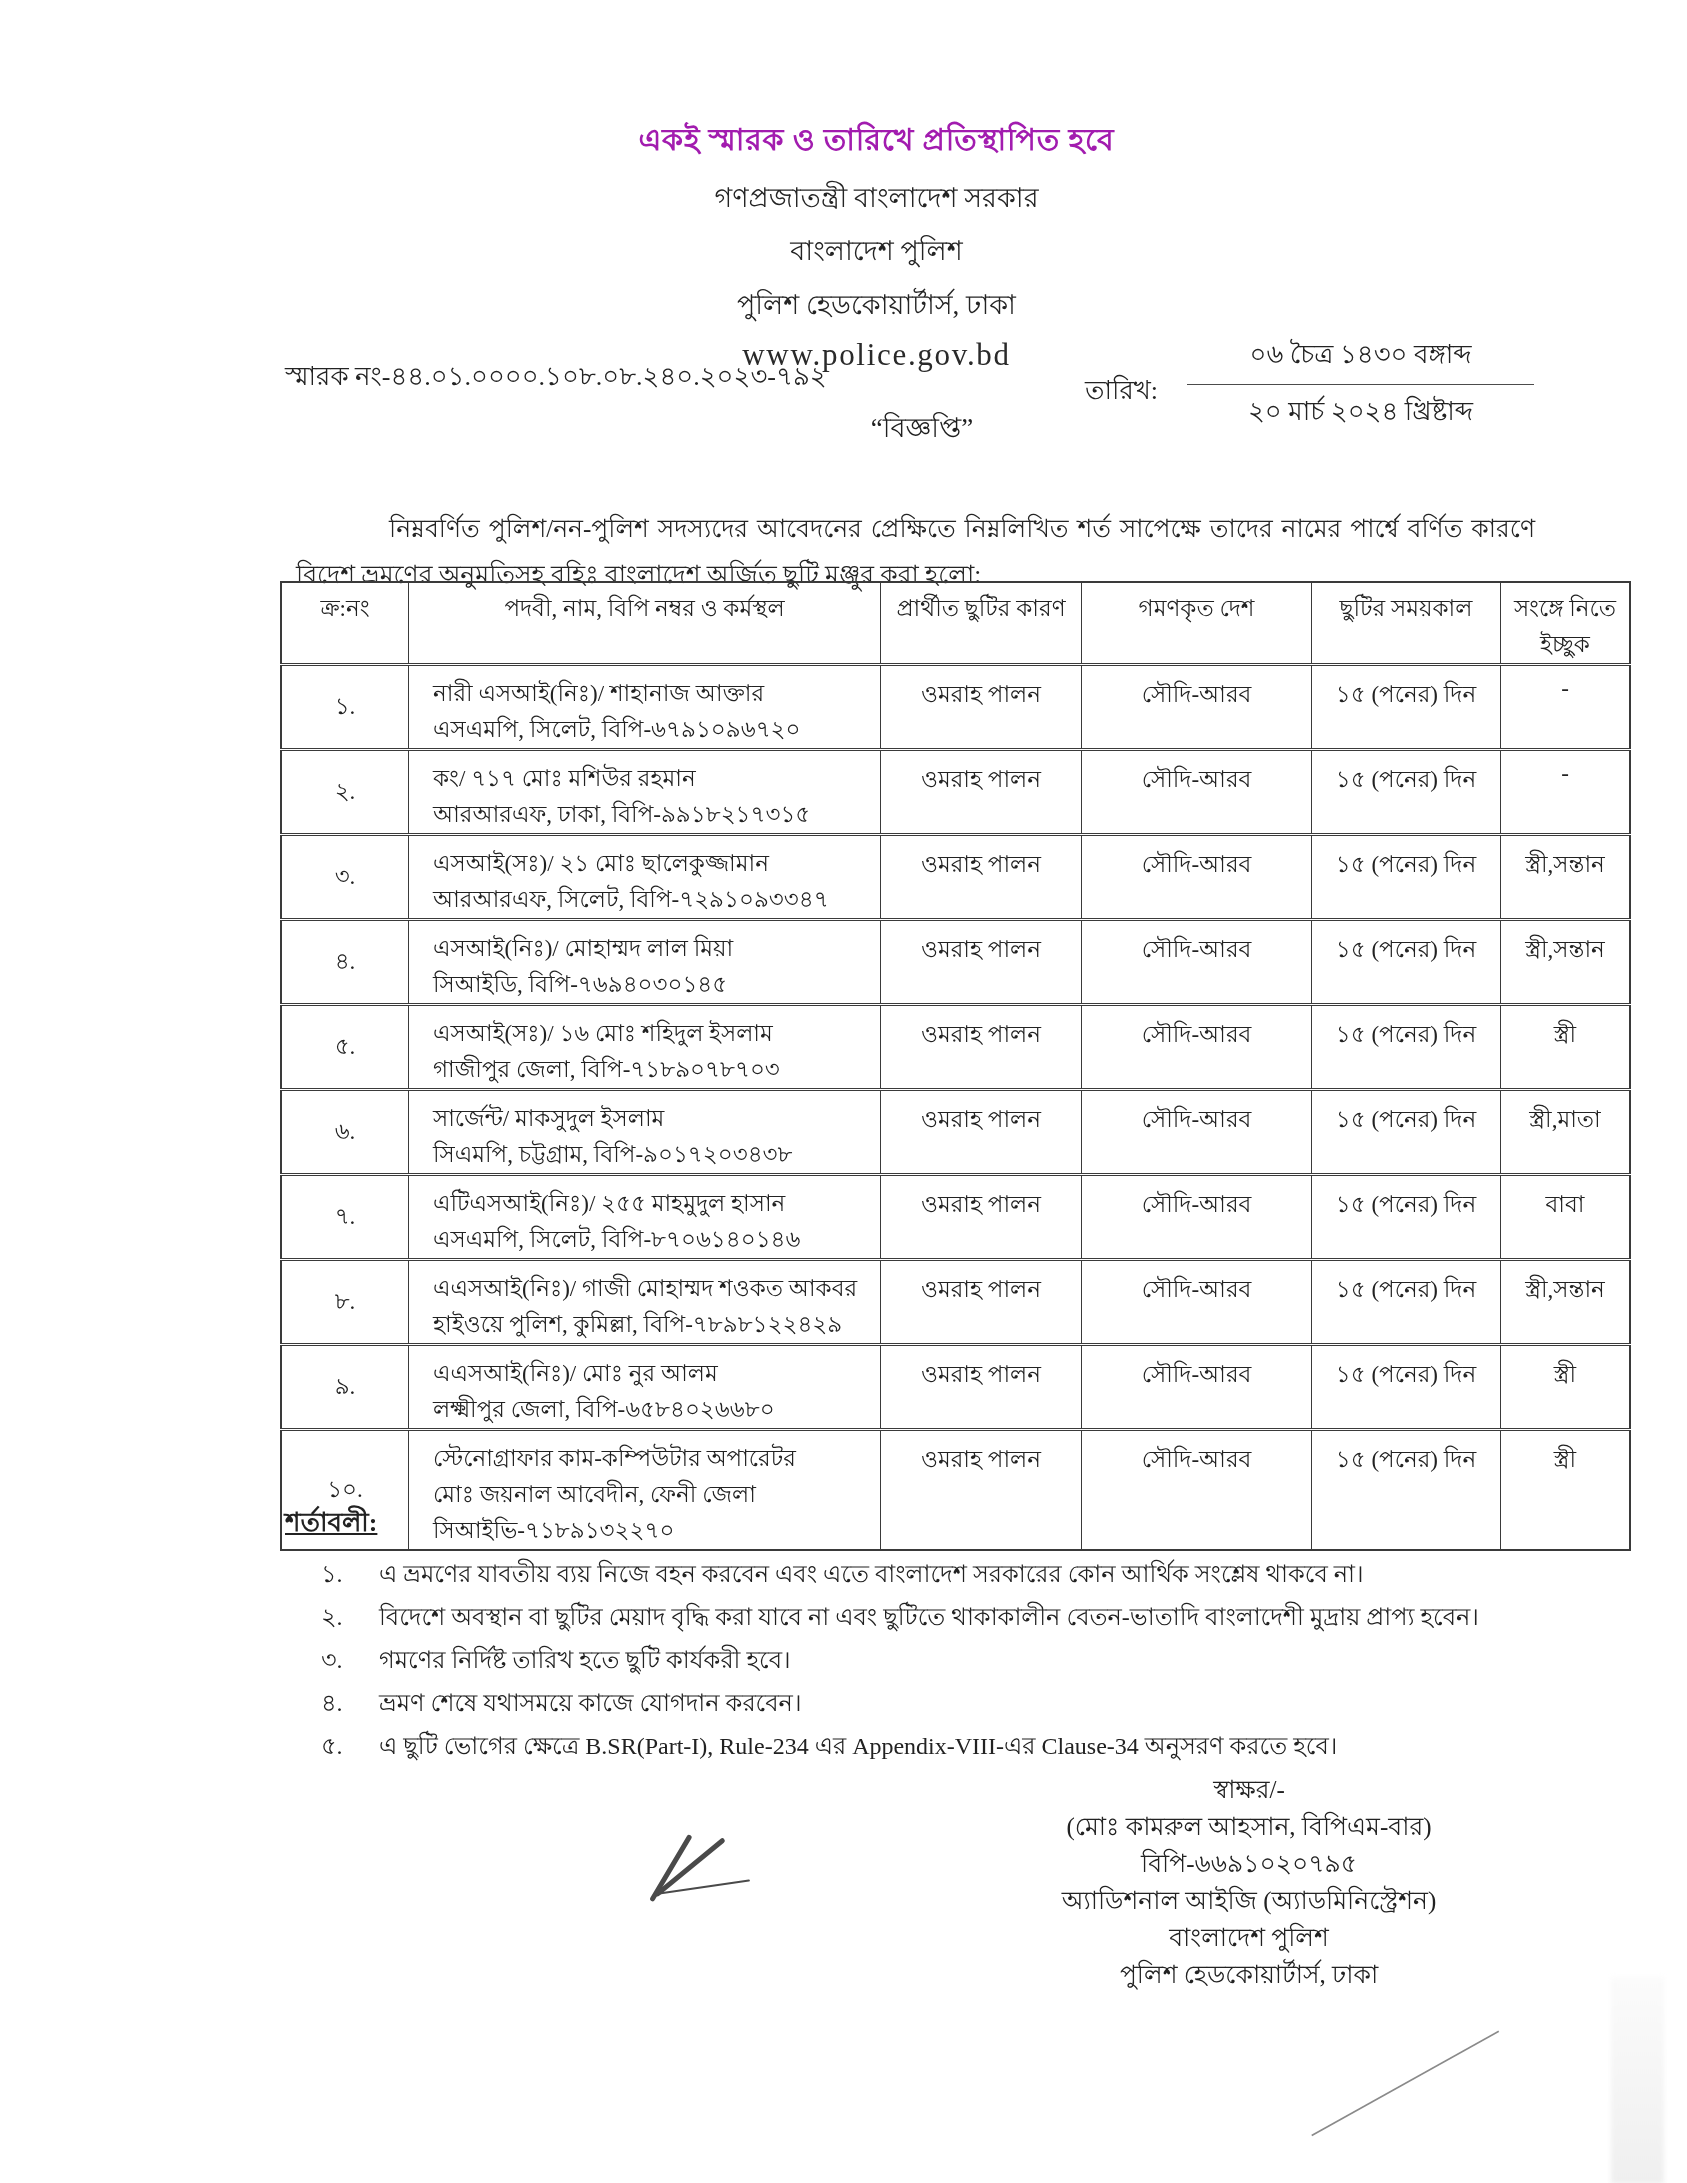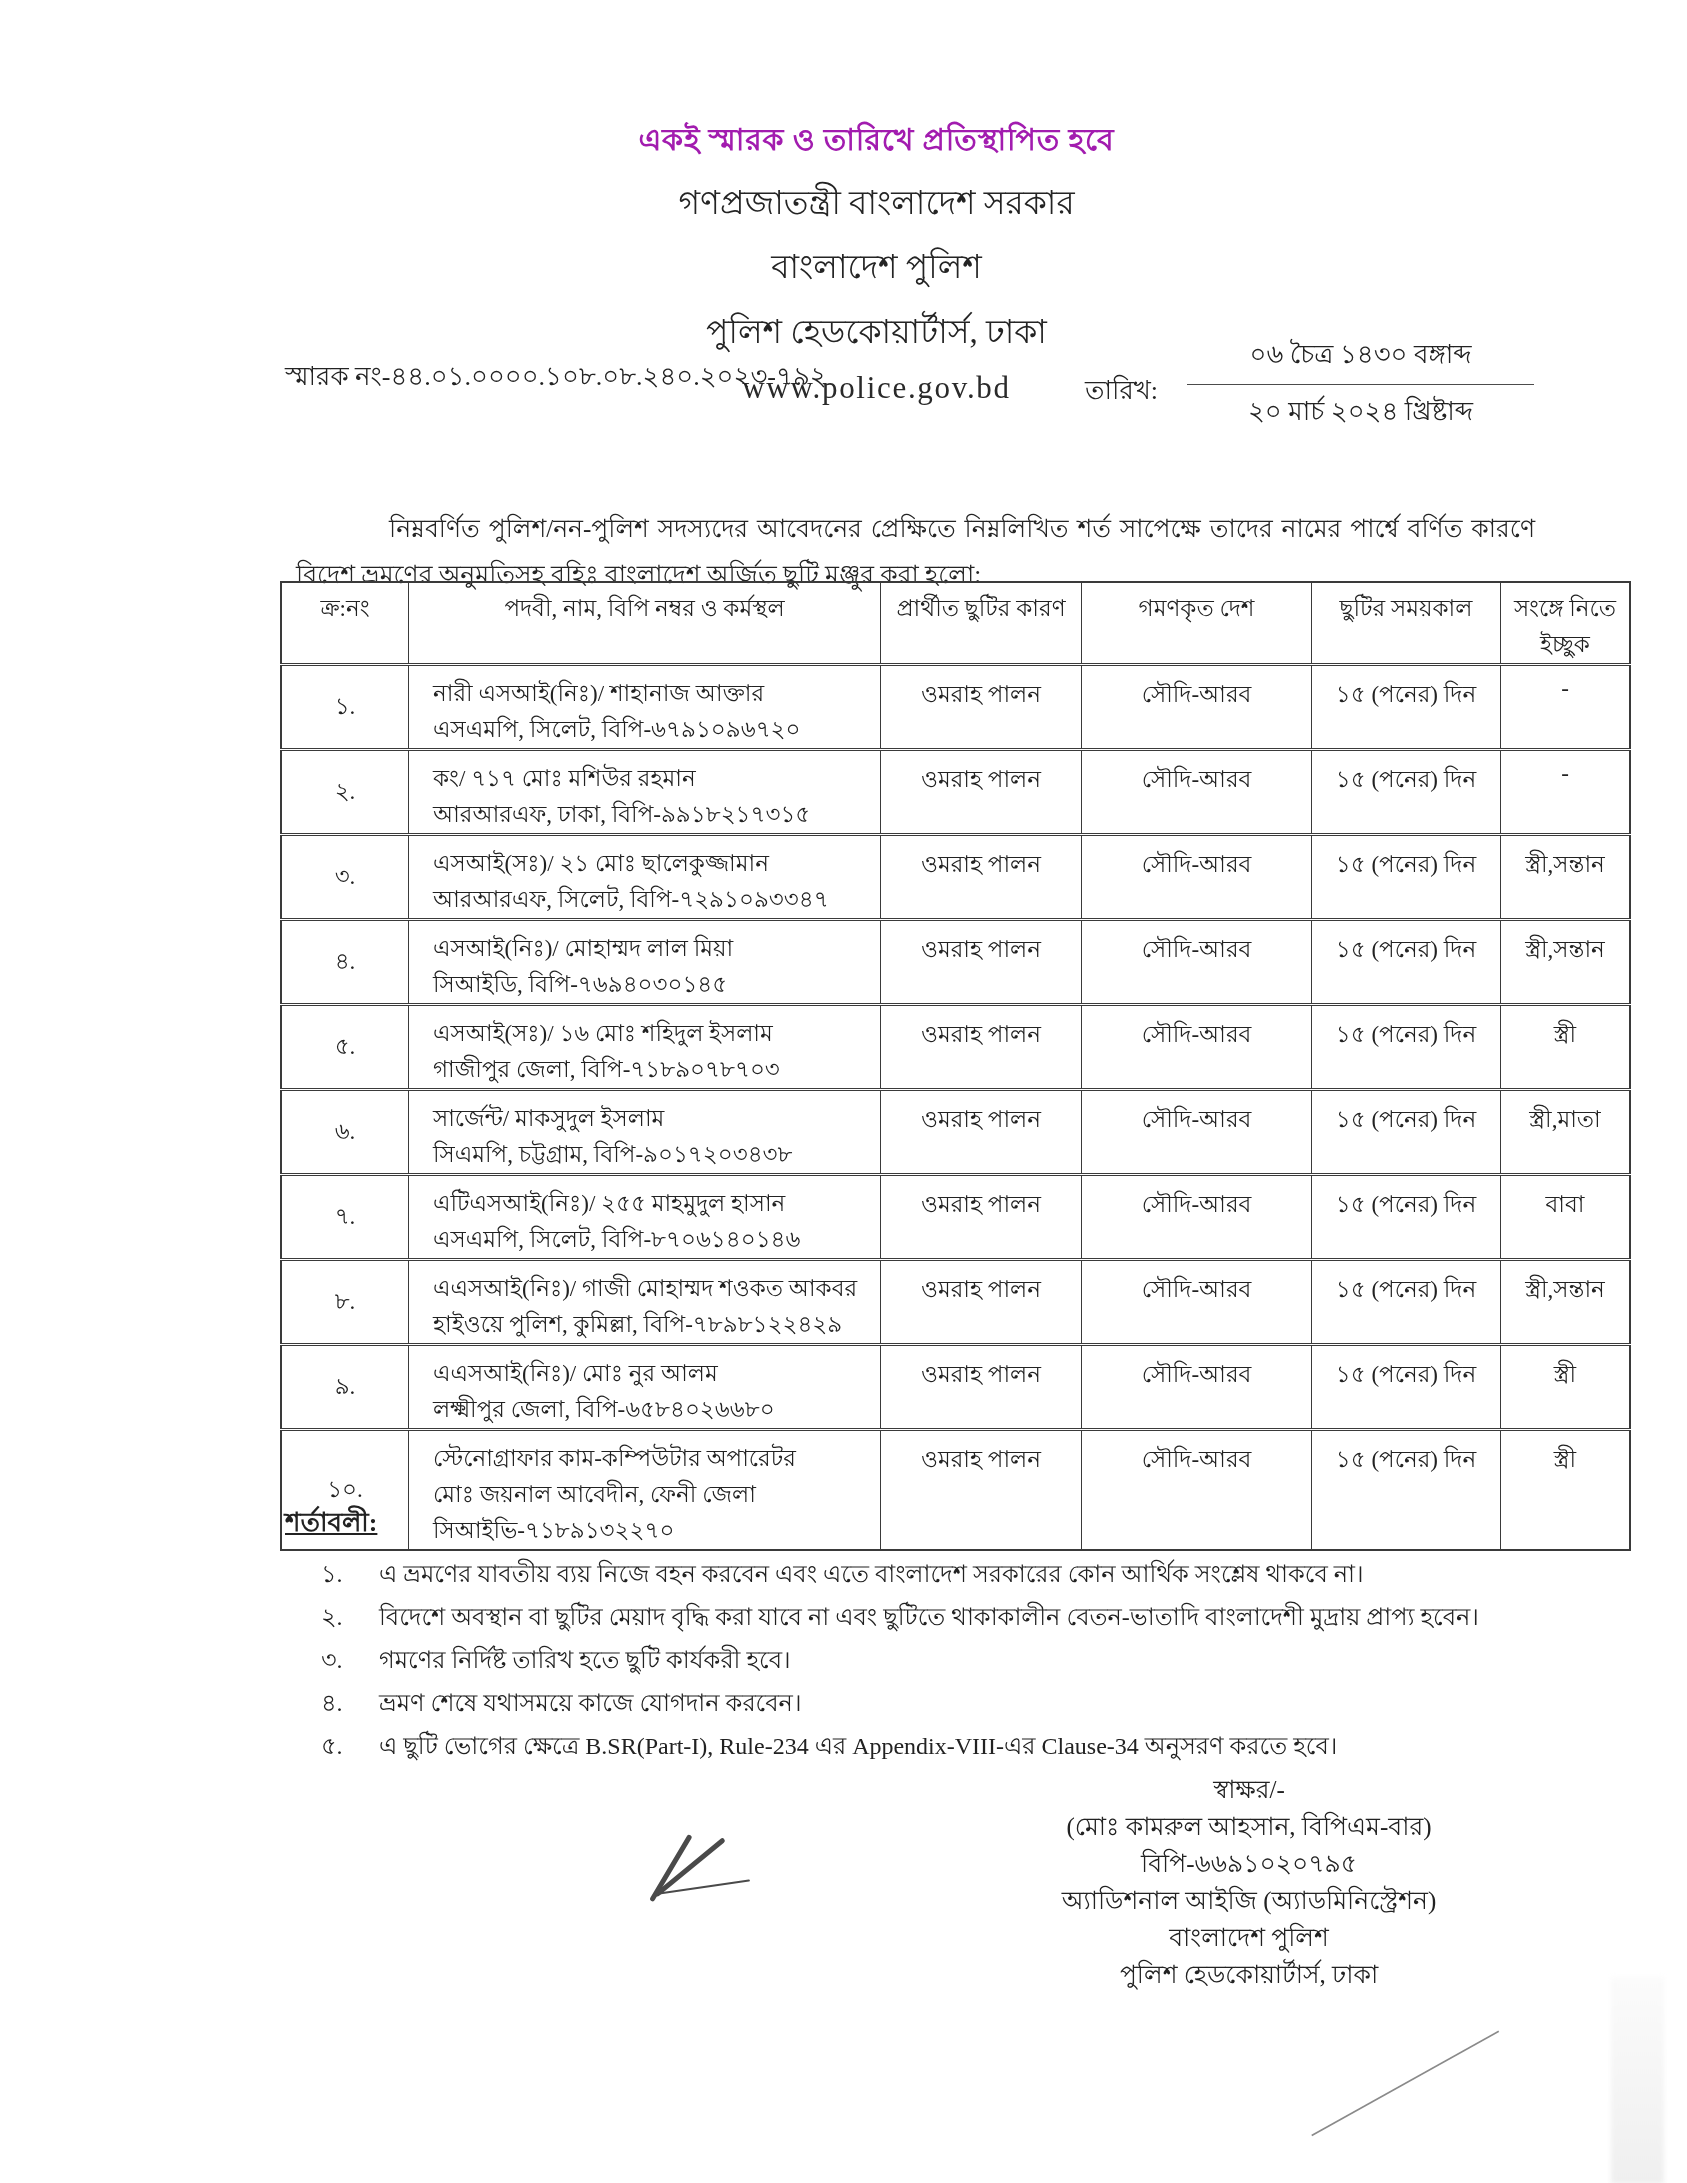--- a/index.html
+++ b/index.html
@@ -7,21 +7,21 @@
     position:relative;
     width:1687px;height:2183px;
     background:#ffffff;
     font-family:"Liberation Serif","DejaVu Serif",serif;
     color:#222222;
     overflow:hidden;
   }
   
   .doc-header{position:absolute;left:463px;top:116px;width:827px;text-align:center;}
   .h-note{font-size:30px;font-weight:bold;letter-spacing:0.8px;margin-bottom:10px;color:#a21caf;}
-  .h-line{font-size:33px;margin-bottom:8.3px;color:#242424;}
+  .h-line{font-size:27px;margin-bottom:8.3px;color:#242424;}
   .h-web{font-size:31px;letter-spacing:1.7px;color:#2a2a2a;margin-top:3.3px;}
   
   .logo{position:absolute;left:1288px;top:134px;width:215px;height:149px;opacity:.85;}
   .logo svg{position:absolute;left:0;top:0;}
   .logo-title{position:absolute;left:93px;top:93px;font-size:30px;font-weight:bold;color:#4a4a4a;}
   .logo-sub{position:absolute;left:104px;top:131px;font-size:17.4px;color:#555555;}
   .logo-num{position:absolute;left:159px;top:98px;font-size:40px;font-weight:bold;color:#d2d2d2;font-family:"Liberation Sans",sans-serif;}
   
   .memo-no{position:absolute;left:285px;top:356px;font-size:26px;color:#232323;}
   .date-label{position:absolute;left:1085px;top:370px;font-size:26px;}
@@ -70,20 +70,21 @@
   </header>
 
 
   <div class="memo-no">স্মারক নং-৪৪.০১.০০০০.১০৮.০৮.২৪০.২০২৩-৭৯২</div>
   <div class="date-label">তারিখ:</div>
   <div class="date-stack">
     <div class="date-top">০৬ চৈত্র ১৪৩০ বঙ্গাব্দ</div>
     <div class="date-bottom">২০ মার্চ ২০২৪ খ্রিষ্টাব্দ</div>
   </div>
 
+  <div class="notice-title">“বিজ্ঞপ্তি”</div>
 
   <p class="intro">নিম্নবর্ণিত পুলিশ/নন-পুলিশ সদস্যদের আবেদনের প্রেক্ষিতে নিম্নলিখিত শর্ত সাপেক্ষে তাদের নামের পার্শ্বে বর্ণিত কারণে বিদেশ ভ্রমণের অনুমতিসহ বহিঃ বাংলাদেশ অর্জিত ছুটি মঞ্জুর করা হলো:</p>
 
   <div class="tbl">
     <div class="tr thead" style="height:79px">
       <div class="td c1">ক্র:নং</div>
       <div class="td c2">পদবী, নাম, বিপি নম্বর ও কর্মস্থল</div>
       <div class="td c3">প্রার্থীত ছুটির কারণ</div>
       <div class="td c4">গমণকৃত দেশ</div>
       <div class="td c5">ছুটির সময়কাল</div>

